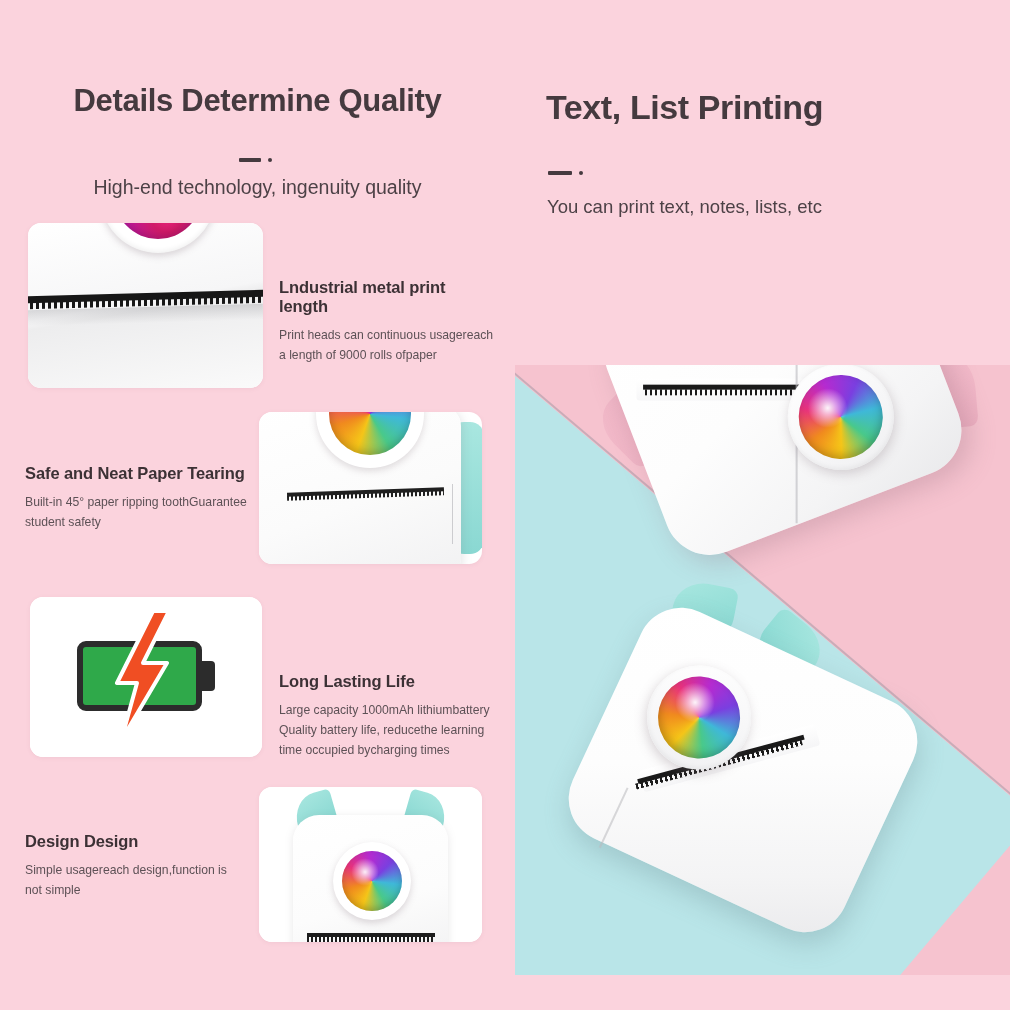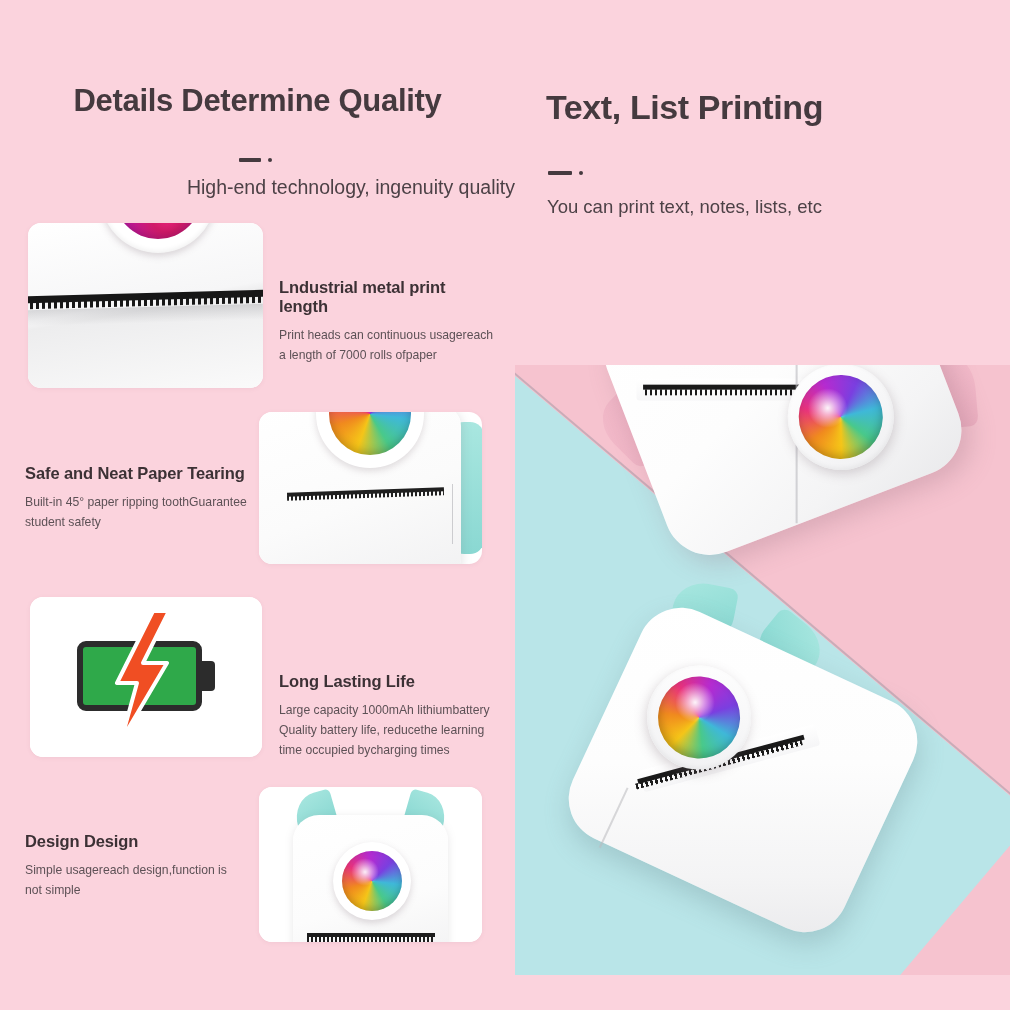--- a/index.html
+++ b/index.html
@@ -19,21 +19,21 @@
   .lheading{
     position:absolute;left:0;top:83px;width:515px;
     text-align:center;
     font-size:31px;font-weight:bold;letter-spacing:-0.3px;
     color:#453a3f;
   }
   .ldash{position:absolute;left:239px;top:150px;}
   .ldash .bar{display:inline-block;width:22px;height:4px;background:#453a3f;vertical-align:middle;border-radius:1px;}
   .ldash .dot{display:inline-block;width:4px;height:4px;background:#453a3f;border-radius:50%;vertical-align:middle;margin-left:7px;}
   .lsub{
-    position:absolute;left:0;top:176px;width:515px;text-align:right;
+    position:absolute;left:0;top:176px;width:515px;text-align:center;
     font-size:19.5px;color:#4c4146;
   }
   .thumb{
     position:absolute;
     background:#fff;
     border-radius:13px;
     overflow:hidden;
     box-shadow:0 1px 4px rgba(160,110,125,.10);
   }
   .ftext{position:absolute;}
@@ -280,21 +280,21 @@
       <div class="body"></div>
       <div class="lens">
         <div class="lensin"></div>
       </div>
       <div class="shadow"></div>
       <div class="tear"></div>
       <div class="teeth"></div>
     </div>
     <div class="ftext" style="left:279px;top:278px;width:215px;">
       <p class="ftitle">Lndustrial metal print length</p>
-      <p class="fbody">Print heads can continuous usagereach a length of 7000 rolls ofpaper</p>
+      <p class="fbody">Print heads can continuous usagereach a length of 9000 rolls ofpaper</p>
     </div>
 
     <div class="thumb t2">
       <div class="ear"></div>
       <div class="body"></div>
       <div class="lens">
         <div class="lensin"></div>
       </div>
       <div class="seam"></div>
       <div class="tear"></div>

